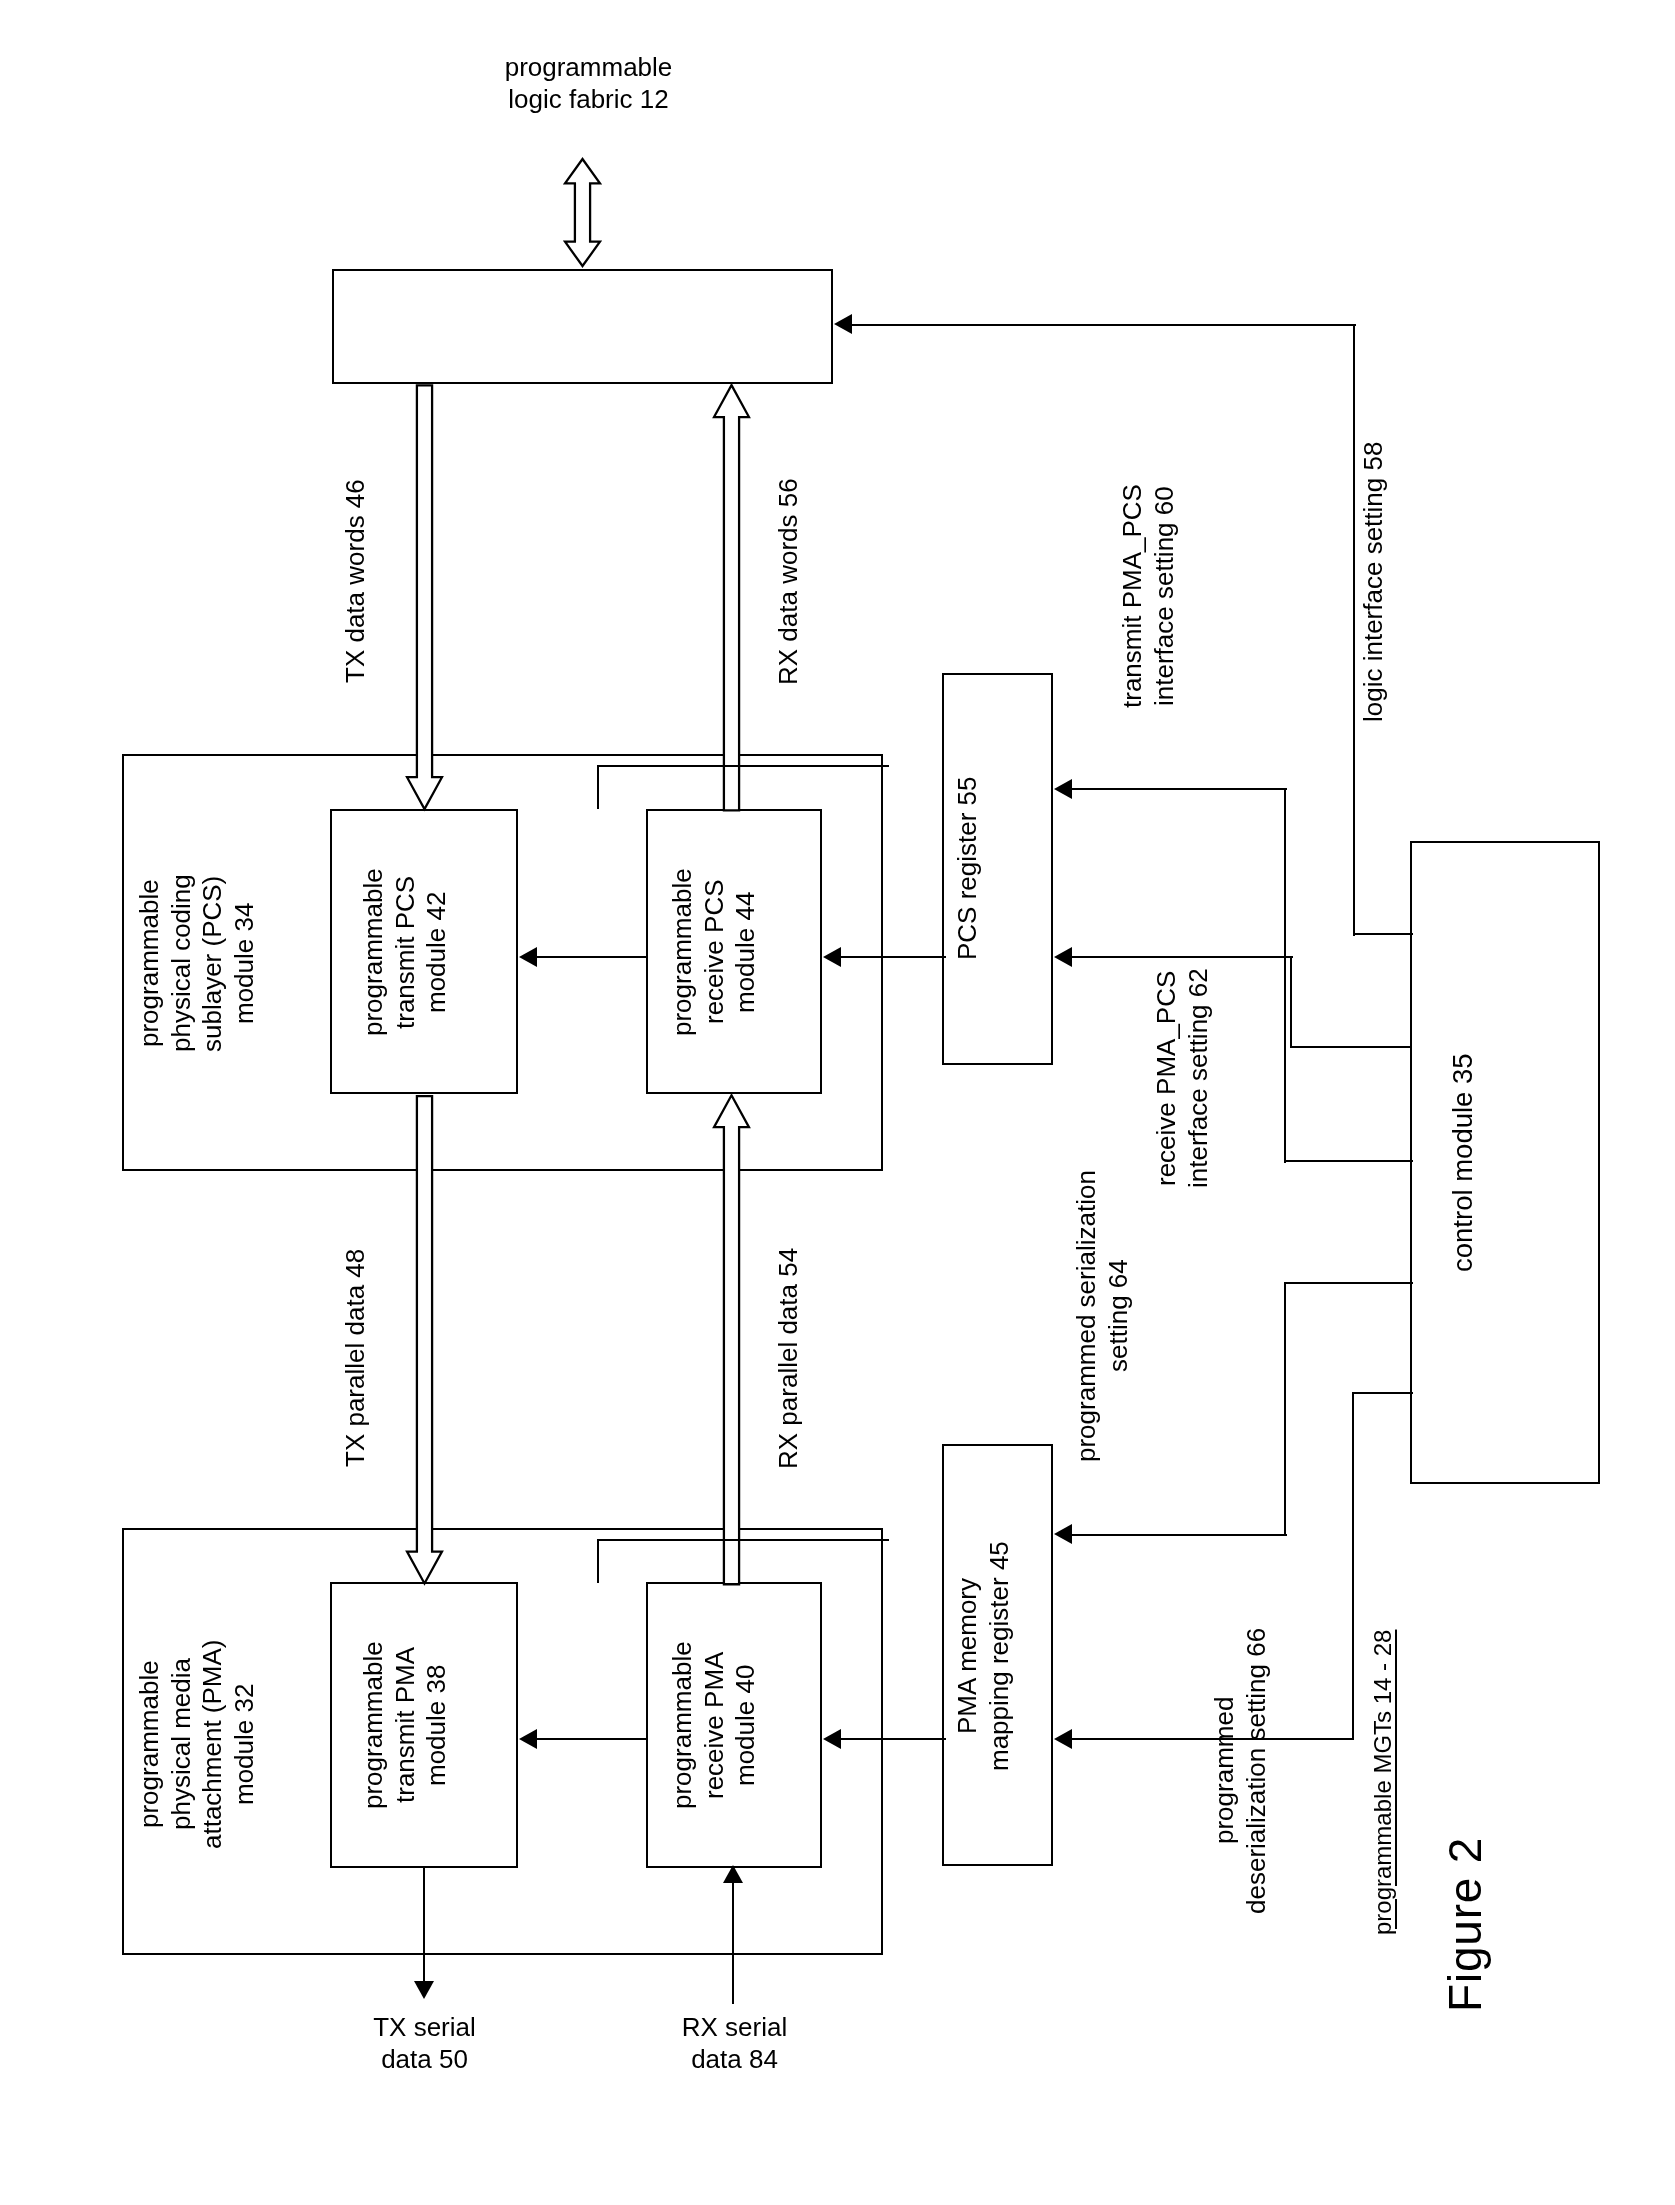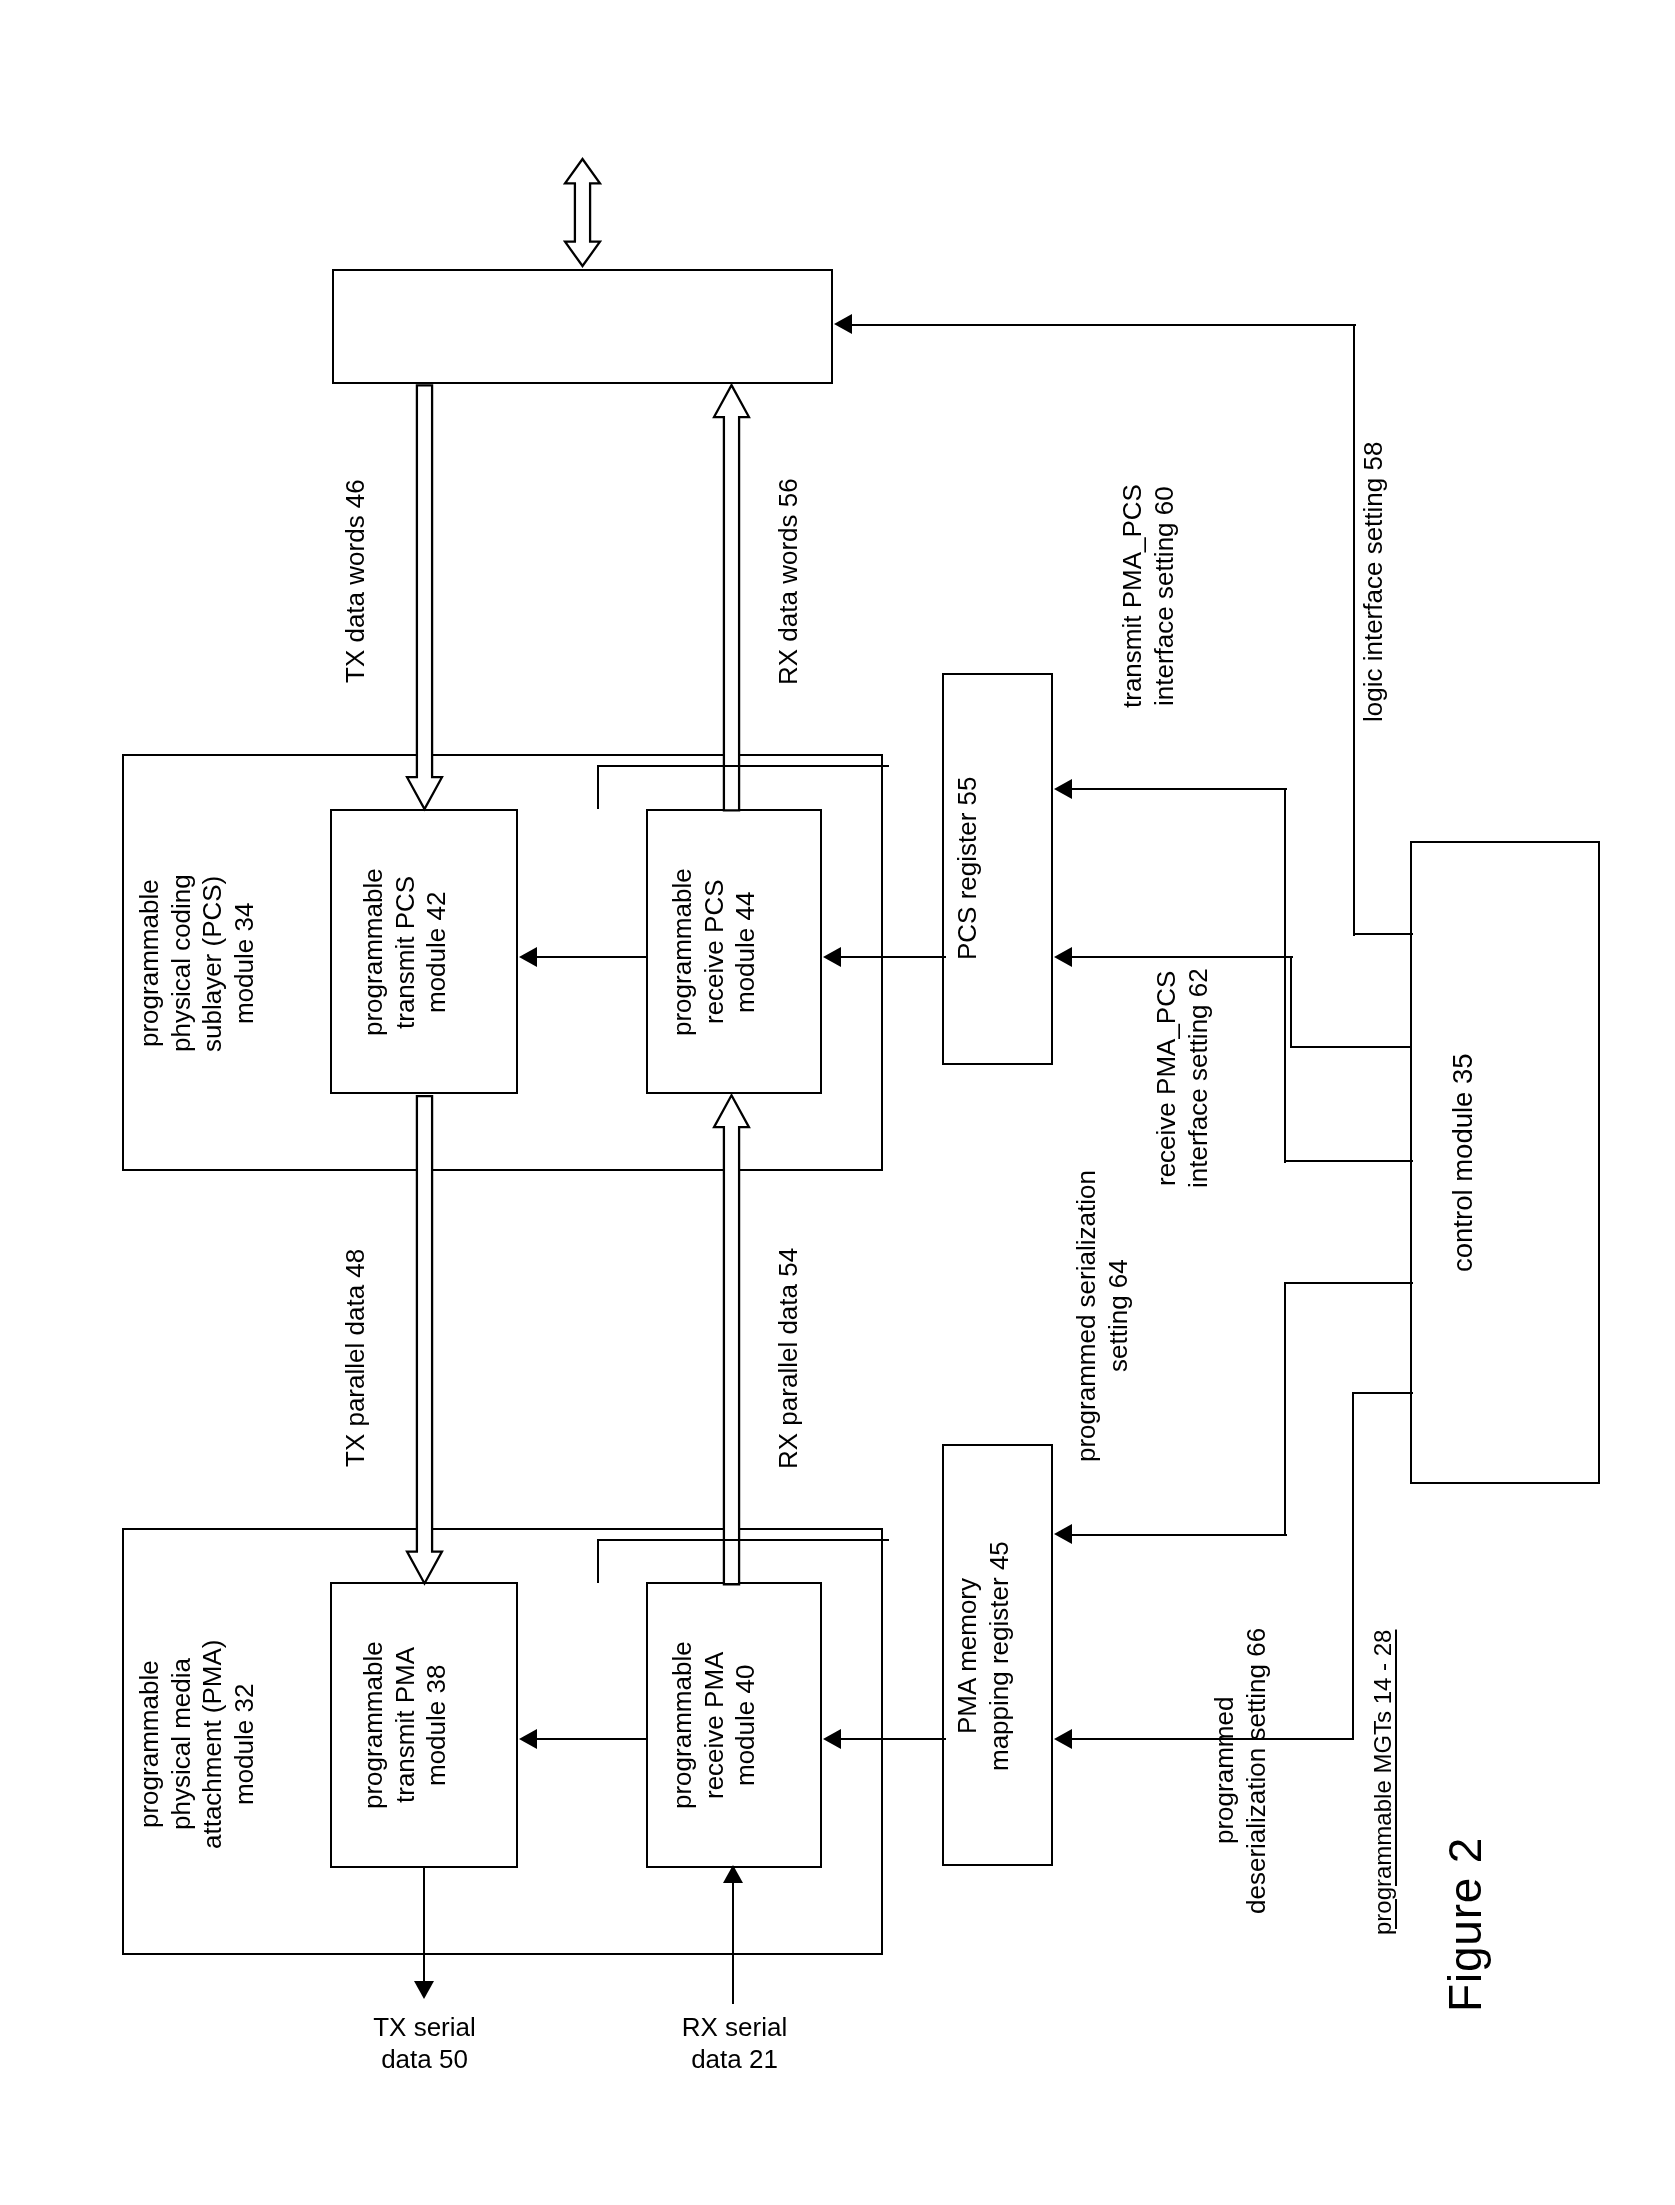--- a/index.html
+++ b/index.html
@@ -73,20 +73,22 @@
     position: absolute;
     font-size: 24px;
     text-decoration: underline;
   }
 </style>
 </head>
 <body>
 
 <div id="page">
 
+  <div class="lbl" style="left:451px; top:52px; width:275px;">programmable
+logic fabric 12</div>
 
   <svg class="blockarrow" style="left:562px; top:157px;" width="41" height="111" viewBox="0 0 54 145">
     <polygon points="27,2 50,34 37,34 37,111 50,111 27,143 4,111 17,111 17,34 4,34" fill="#ffffff" stroke="#000000" stroke-width="3"></polygon>
   </svg>
 
   <div class="box" style="left:332px; top:269px; width:501px; height:115px;"></div>
 
   <div class="box" style="left:122px; top:754px; width:761px; height:417px;"></div>
   <div class="lbl vert" style="left:134px; top:803px; height:321px; width:99px; text-align:center;">programmable
 physical coding
@@ -150,21 +152,21 @@
   <div class="lbl vert" style="left:773px; top:1178px; height:360px; width:38px;">RX parallel data 54</div>
 
   <div class="line vline" style="left:423px; top:1868px; height:122px;"></div>
   <div class="ah ah-down" style="left:414px; top:1981px;"></div>
   <div class="lbl" style="left:321px; top:2012px; width:207px;">TX serial
 data 50</div>
 
   <div class="line vline" style="left:732px; top:1882px; height:122px;"></div>
   <div class="ah ah-up" style="left:723px; top:1865px;"></div>
   <div class="lbl" style="left:631px; top:2012px; width:207px;">RX serial
-data 21</div>
+data 84</div>
 
   <div class="line hline" style="left:535px; top:956px; width:113px;"></div>
   <div class="ah ah-left" style="left:519px; top:947px;"></div>
 
   <div class="line hline" style="left:840px; top:956px; width:106px;"></div>
   <div class="ah ah-left" style="left:823px; top:947px;"></div>
 
   <div class="line hline" style="left:1071px; top:956px; width:222px;"></div>
   <div class="line vline" style="left:1290px; top:956px; height:92px;"></div>
   <div class="line hline" style="left:1290px; top:1046px; width:122px;"></div>

